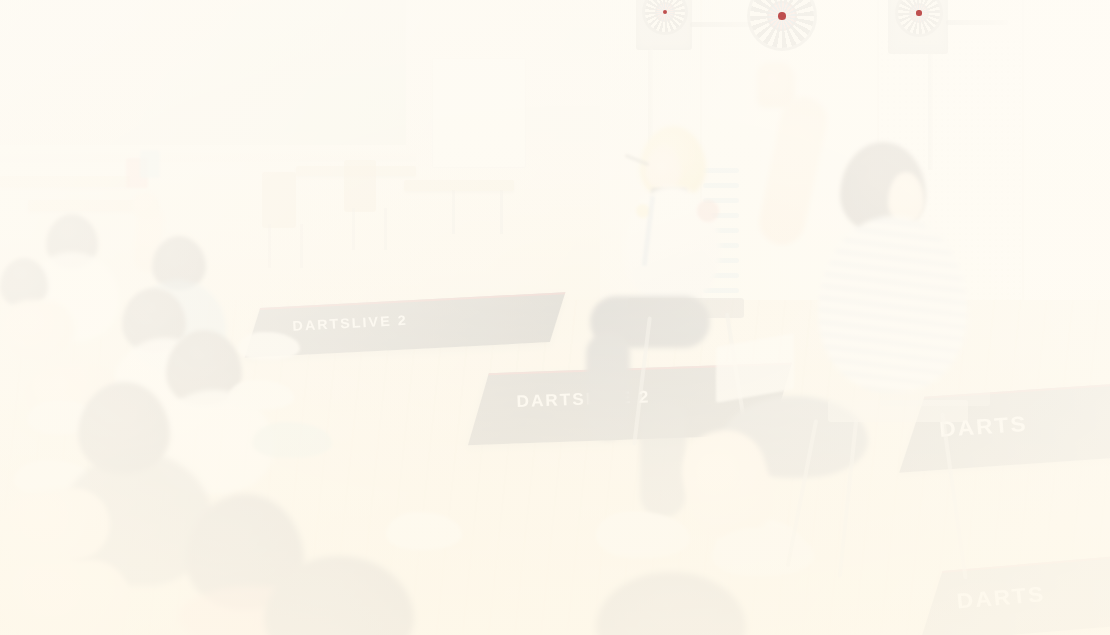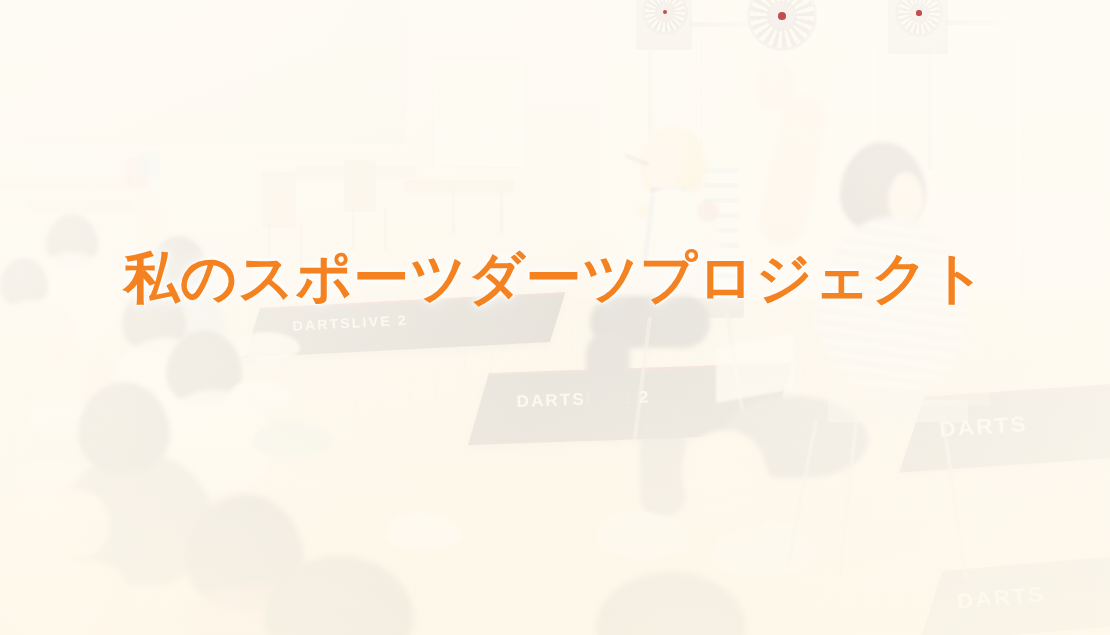--- a/index.html
+++ b/index.html
@@ -491,16 +491,15 @@
       <div class="shoe" style="left:252px;top:422px;width:80px;height:36px;background:rgba(158,196,186,.7);"></div>
     </div>
 
   </div>
 
   <div class="layer wash"></div>
   <div class="layer wash2"></div>
   <div class="layer tint"></div>
 
   <div class="headline">
-    <h1 class="title-main">私のスポーツダーツプロジェクト</h1>
   </div>
 
 </div>
 
 </body></html>

